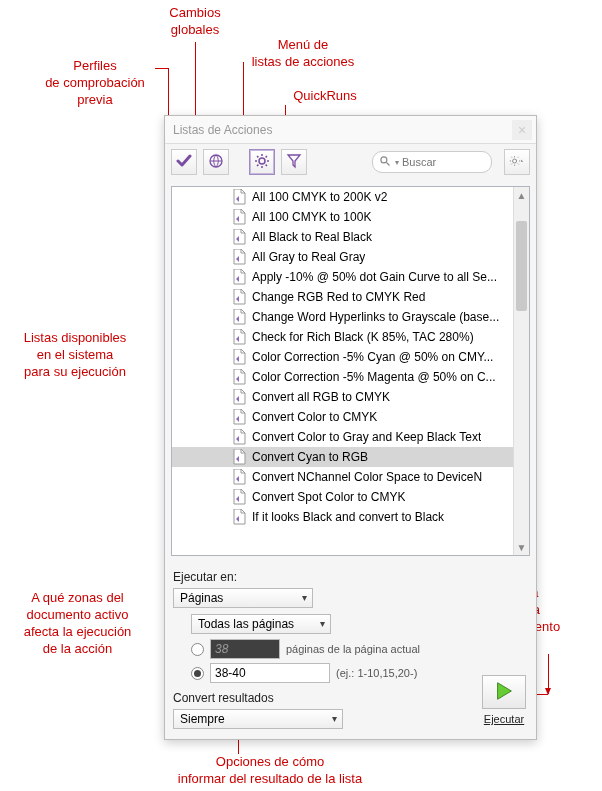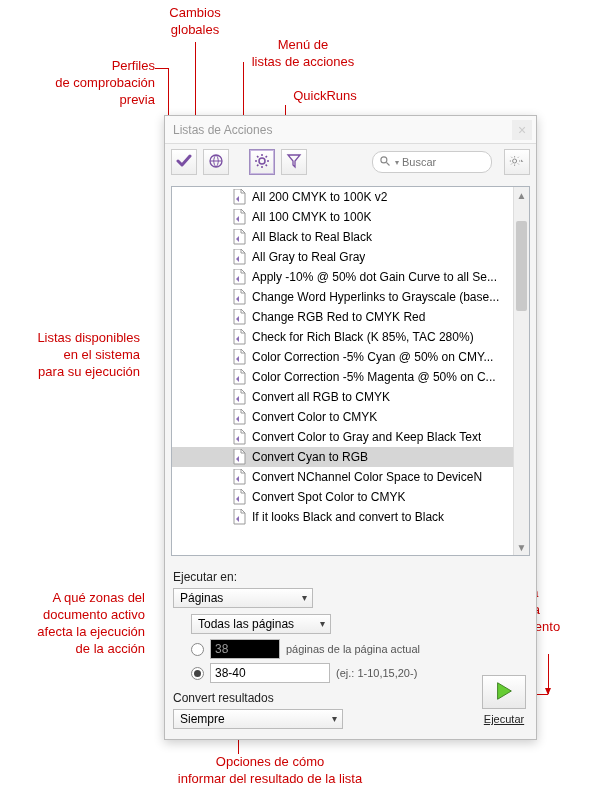--- a/index.html
+++ b/index.html
@@ -1,18 +1,18 @@
 <!DOCTYPE html>
 <html><head>
 <meta charset="utf-8">
 <style>
   * { box-sizing: border-box; margin: 0; padding: 0; }
   body { font-family: "Segoe UI", Tahoma, sans-serif; font-size: 12px; background: #fff; width: 602px; height: 791px; position: relative; }
   .callout { position: absolute; color: #c00; font-size: 13px; line-height: 1.3; text-align: center; }
-  .callout.left { text-align: right; }
+  .callout.left { text-align: center; }
   .callout.right { text-align: left; }
   .arrow { position: absolute; background: #c00; }
   .arrow.v { width: 1px; }
   .arrow.h { height: 1px; }
   .arrow::after { content:""; position:absolute; }
   .arrow.v.down::after { bottom:-1px; left:-3px; border-left:3.5px solid transparent; border-right:3.5px solid transparent; border-top:7px solid #c00; }
   .arrow.v.up::after { top:-1px; left:-3px; border-left:3.5px solid transparent; border-right:3.5px solid transparent; border-bottom:7px solid #c00; }
   .arrow.h.left::after { left:-1px; top:-3px; border-top:3.5px solid transparent; border-bottom:3.5px solid transparent; border-right:7px solid #c00; }
   .brace-wrap { position:absolute; color:#c00; }
 
@@ -45,21 +45,21 @@
   .radio-row { display:flex; align-items:center; gap:6px; margin:4px 0; }
   .radio { width:13px; height:13px; border:1px solid #888; border-radius:50%; display:inline-flex; align-items:center; justify-content:center; background:#fff; cursor:pointer;}
   .radio.checked::after { content:""; width:7px; height:7px; background:#444; border-radius:50%; }
   .txt { border:1px solid #bbb; height:20px; background:#fff; padding:1px 4px; font-size:12px;}
   .hint { color:#555; font-size:11px;}
   .execbtn { width:44px; height:34px; border:1px solid #bbb; background:linear-gradient(#fff,#e9e9e9); display:flex; align-items:center; justify-content:center; cursor:pointer; }
   .execbtn svg { width:22px; height:22px; }
   .execwrap { position:absolute; right:10px; bottom:14px; text-align:center; }
   .execwrap .t { font-size:11px; margin-top:4px; color:#222;text-decoration:underline;}
   .row2 { display:flex; align-items:center; gap:8px; }
-  .muted-input { background:#000000; color:#999;}
+  .muted-input { background:#404040; color:#999;font-style:italic;}
 </style>
 </head>
 <body>
 
 <div class="callout" style="left:150px; top:5px; width:90px;"><span style="white-space:pre-line">Cambios
 globales</span></div>
 <div class="arrow v down" style="left:195px; top:42px; height:115px;"></div>
 
 <div class="callout left" style="left:35px; top:58px; width:120px;"><span style="white-space:pre-line">Perfiles
 de comprobación
@@ -148,21 +148,21 @@
 
   <div class="inner">
     <div class="listbox">
       <div class="list-rows" id="list-rows">
           <div class="row">
             <svg class="doc-ico" viewBox="0 0 14 16">
               <path d="M2 0 H9 L13 4 V15 H2 Z" fill="#fff" stroke="#999" stroke-width="1"></path>
               <path d="M9 0 V4 H13" fill="none" stroke="#999" stroke-width="1"></path>
               <path d="M4 10 L7 7 L7 13 Z" fill="#8a6db5"></path>
             </svg>
-            <span class="lbl">All 200 CMYK to 100K v2</span>
+            <span class="lbl">All 100 CMYK to 200K v2</span>
           </div>
           <div class="row">
             <svg class="doc-ico" viewBox="0 0 14 16">
               <path d="M2 0 H9 L13 4 V15 H2 Z" fill="#fff" stroke="#999" stroke-width="1"></path>
               <path d="M9 0 V4 H13" fill="none" stroke="#999" stroke-width="1"></path>
               <path d="M4 10 L7 7 L7 13 Z" fill="#8a6db5"></path>
             </svg>
             <span class="lbl">All 100 CMYK to 100K</span>
           </div>
           <div class="row">
@@ -188,29 +188,29 @@
               <path d="M4 10 L7 7 L7 13 Z" fill="#8a6db5"></path>
             </svg>
             <span class="lbl">Apply -10% @ 50% dot Gain Curve to all Se...</span>
           </div>
           <div class="row">
             <svg class="doc-ico" viewBox="0 0 14 16">
               <path d="M2 0 H9 L13 4 V15 H2 Z" fill="#fff" stroke="#999" stroke-width="1"></path>
               <path d="M9 0 V4 H13" fill="none" stroke="#999" stroke-width="1"></path>
               <path d="M4 10 L7 7 L7 13 Z" fill="#8a6db5"></path>
             </svg>
+            <span class="lbl">Change RGB Red to CMYK Red</span>
+          </div>
+          <div class="row">
+            <svg class="doc-ico" viewBox="0 0 14 16">
+              <path d="M2 0 H9 L13 4 V15 H2 Z" fill="#fff" stroke="#999" stroke-width="1"></path>
+              <path d="M9 0 V4 H13" fill="none" stroke="#999" stroke-width="1"></path>
+              <path d="M4 10 L7 7 L7 13 Z" fill="#8a6db5"></path>
+            </svg>
             <span class="lbl">Change Word Hyperlinks to Grayscale (base...</span>
-          </div>
-          <div class="row">
-            <svg class="doc-ico" viewBox="0 0 14 16">
-              <path d="M2 0 H9 L13 4 V15 H2 Z" fill="#fff" stroke="#999" stroke-width="1"></path>
-              <path d="M9 0 V4 H13" fill="none" stroke="#999" stroke-width="1"></path>
-              <path d="M4 10 L7 7 L7 13 Z" fill="#8a6db5"></path>
-            </svg>
-            <span class="lbl">Change RGB Red to CMYK Red</span>
           </div>
           <div class="row">
             <svg class="doc-ico" viewBox="0 0 14 16">
               <path d="M2 0 H9 L13 4 V15 H2 Z" fill="#fff" stroke="#999" stroke-width="1"></path>
               <path d="M9 0 V4 H13" fill="none" stroke="#999" stroke-width="1"></path>
               <path d="M4 10 L7 7 L7 13 Z" fill="#8a6db5"></path>
             </svg>
             <span class="lbl">Check for Rich Black (K 85%, TAC 280%)</span>
           </div>
           <div class="row">

